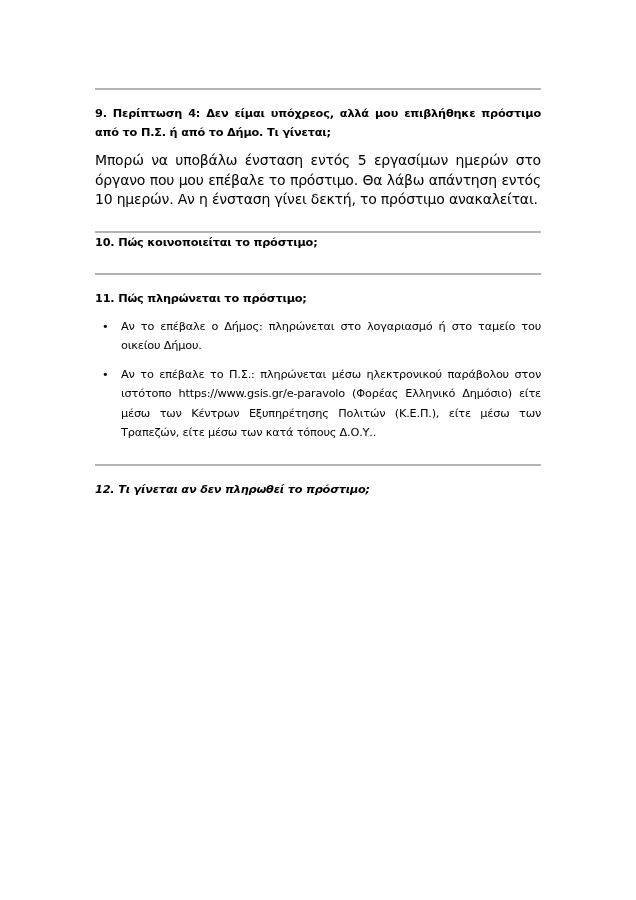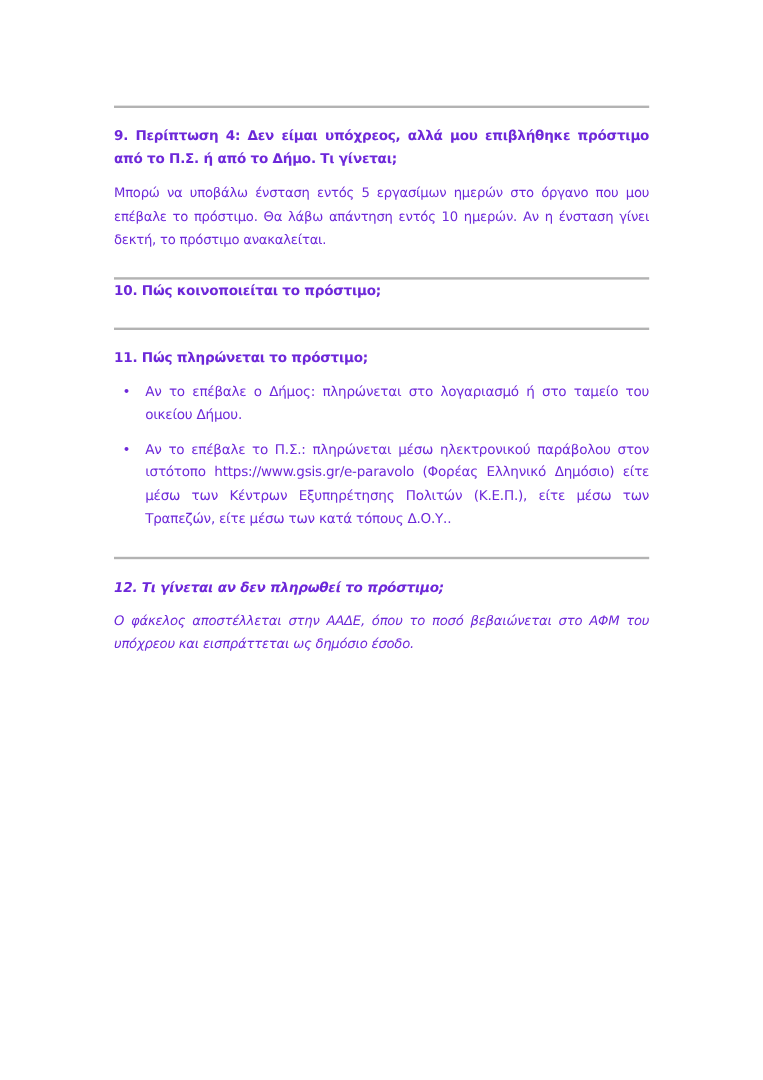--- a/index.html
+++ b/index.html
@@ -1,21 +1,21 @@
 <!DOCTYPE html>
 <html><head>
 <meta charset="utf-8">
 <style>
   html, body { margin: 0; padding: 0; background: #ffffff; }
   body { width: 636px; height: 900px; position: relative; overflow: hidden; }
   .page { position: absolute; left: 95px; top: 88px; width: 446px;
-          font-family: "DejaVu Sans", sans-serif; color: #6d28d9; }
+          font-family: "DejaVu Sans", sans-serif; color: #000000; }
   .divider { height: 2px; background: #b3b3b3; margin: 0; }
   .q { font-weight: bold; font-size: 11.3px; line-height: 19px; margin: 0; text-align: justify; letter-spacing: -0.2px; }
-  .a { font-size: 11px; line-height: 19.5px; margin: 0; text-align: justify; letter-spacing: -0.2px; }
+  .a { font-size: 14px; line-height: 19.5px; margin: 0; text-align: justify; letter-spacing: -0.2px; }
   ul.bullets { list-style: none; margin: 0; padding: 0; }
   ul.bullets li { position: relative; padding-left: 26px; font-size: 11.3px; line-height: 19.5px; text-align: justify; letter-spacing: -0.2px; }
   ul.bullets li .dot { position: absolute; left: 7px; top: 0; }
 </style>
 </head>
 <body>
 
 <div class="page">
 
   <div class="divider"></div>
@@ -40,16 +40,15 @@
       <li style="margin-top:9px;">
         <span class="dot">•</span>
         <span>Αν το επέβαλε το Π.Σ.: πληρώνεται μέσω ηλεκτρονικού παράβολου στον ιστότοπο https://www.gsis.gr/e-paravolo (Φορέας Ελληνικό Δημόσιο) είτε μέσω των Κέντρων Εξυπηρέτησης Πολιτών (Κ.Ε.Π.), είτε μέσω των Τραπεζών, είτε μέσω των κατά τόπους Δ.Ο.Υ..</span>
       </li>
     </ul>
   </div>
 
   <div class="divider" style="margin-top:21px;"></div>
   <div style="padding-top:14px;font-style:italic;">
     <p class="q">12. Τι γίνεται αν δεν πληρωθεί το πρόστιμο;</p>
-    <p class="a" style="margin-top:9px;">Ο φάκελος αποστέλλεται στην ΑΑΔΕ, όπου το ποσό βεβαιώνεται στο ΑΦΜ του υπόχρεου και εισπράττεται ως δημόσιο έσοδο.</p>
   </div>
 
 </div>
 
 </body></html>

